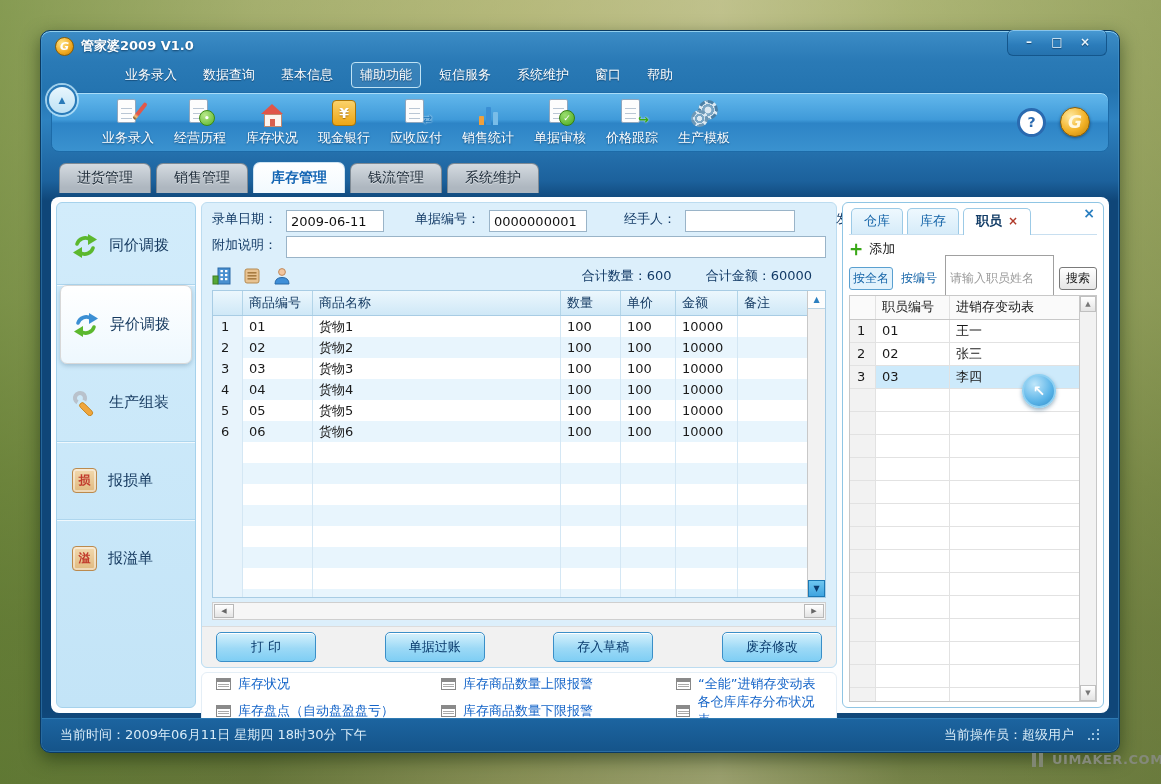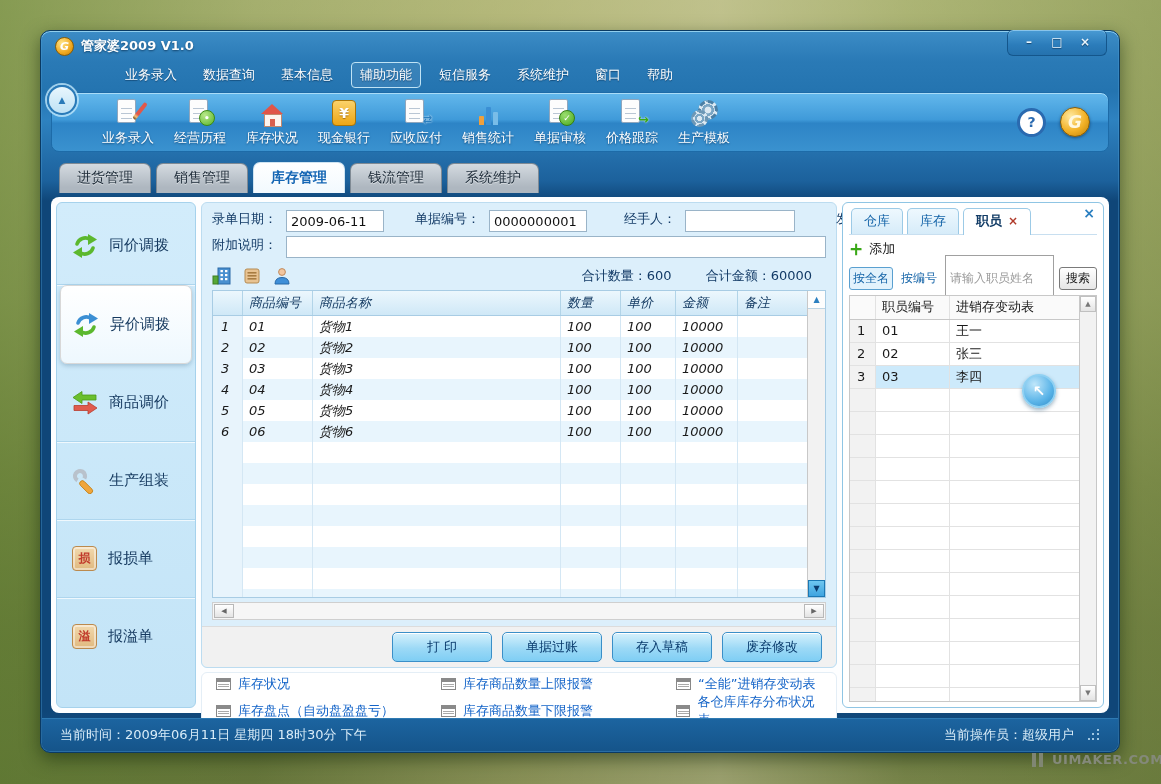--- a/index.html
+++ b/index.html
@@ -98,21 +98,21 @@
   .c-amt{width:62px;}
   .c-note{flex:1;border-right:none;}
   .grow.odd{background:#ffffff;}
   .grow.even{background:#e8f5fd;}
   .vsb{position:absolute;right:0;top:0;bottom:0;width:17px;background:#f2f2f2;border-left:1px solid #c8c8c8;display:flex;flex-direction:column;justify-content:space-between;}
   .vsb .btn{height:17px;display:flex;align-items:center;justify-content:center;font-size:8px;}
   .vsb .btn.up{background:#fdfdfd;border-bottom:1px solid #bcd4e4;color:#2b7fc0;}
   .vsb .btn.dn{background:linear-gradient(180deg,#6ec6f0,#3fa4e0);border:1px solid #1b78b4;color:#0b3c6e;box-sizing:border-box;}
   .hsb{height:16px;margin-top:4px;background:#f6f6f6;border:1px solid #cfcfcf;display:flex;align-items:center;justify-content:space-between;padding:0 1px;}
   .hsb .btn{width:18px;height:12px;border:1px solid #b8b8b8;background:linear-gradient(180deg,#fff,#e4e4e4);display:flex;align-items:center;justify-content:center;font-size:7px;color:#666;}
-  .btnrow{height:40px;display:flex;align-items:center;justify-content:flex-end;gap:10px;background:#f1f1f1;border-top:1px solid #dcdcdc;margin:6px -10px 0;padding:0 14px;border-radius:0 0 6px 6px;}
+  .btnrow{height:40px;display:flex;align-items:center;justify-content:space-between;gap:10px;background:#f1f1f1;border-top:1px solid #dcdcdc;margin:6px -10px 0;padding:0 14px;border-radius:0 0 6px 6px;}
   .act-btn{min-width:74px;padding:5px 12px;font-size:13px;color:#0b3c6e;text-align:center;border:1px solid #3a8fc8;border-radius:5px;background:linear-gradient(180deg,#d6f1fc,#9cd9f6 55%,#7fcef4);box-shadow:inset 0 1px 0 #fff;}
   
   .linkspanel{border-radius:6px;background:#ffffff;border:1px solid #e4eef6;height:56px;display:grid;grid-template-columns:225px 235px 1fr;grid-auto-rows:1fr;align-items:center;padding:2px 14px;box-sizing:border-box;}
   .linkitem{display:flex;align-items:center;gap:7px;font-size:13px;color:#1464c8;}
   .sheet-ico{width:15px;height:12px;background:#fff;border:1px solid #888;border-top:4px solid #8a8a8a;box-sizing:border-box;background-image:repeating-linear-gradient(180deg,transparent 0 1px,#aaa 1px 2px);background-size:11px 5px;background-position:1px 1px;background-repeat:no-repeat;}
   
   .rpanel{width:262px;border-radius:6px;border:1px solid #8fc5e4;background:#fff;position:relative;padding:5px 6px;box-sizing:border-box;display:flex;flex-direction:column;}
   .rp-close{position:absolute;right:8px;top:2px;color:#2b7fc0;font-weight:bold;font-size:14px;}
   .rp-tabs{display:flex;gap:4px;align-items:flex-end;height:26px;border-bottom:1px solid #c8dff0;padding-left:2px;}
   .rp-tab{padding:3px 12px 4px;font-size:13px;color:#1464a8;border:1px solid #9ccae6;border-bottom:none;border-radius:5px 5px 0 0;background:linear-gradient(180deg,#eef8fe,#d6ecf9);}
@@ -291,27 +291,20 @@
           <svg width="26" height="26" viewBox="0 0 26 26">
             <path d="M5 11 A8.5 8.5 0 0 1 18 6.5" fill="none" stroke="#3b8fd4" stroke-width="3.6" stroke-linecap="round"></path>
             <polygon points="16,1 25,6.5 16,12" fill="#3b8fd4"></polygon>
             <path d="M21 15 A8.5 8.5 0 0 1 8 19.5" fill="none" stroke="#5cb82e" stroke-width="3.6" stroke-linecap="round"></path>
             <polygon points="10,14 1,19.5 10,25" fill="#5cb82e"></polygon>
           </svg>
           <span class="side-label">异价调拨</span>
         </div>
         <div class="side-item">
           <svg width="26" height="26" viewBox="0 0 26 26">
-            <path d="M24 5 L10 5 L10 1.5 L1 7.5 L10 13.5 L10 10 L24 10 Z" fill="#6abf2e" stroke="#4c9a18" stroke-width="0.8"></path>
-            <path d="M2 15.5 L16 15.5 L16 12 L25 18 L16 24 L16 20.5 L2 20.5 Z" fill="#e05a4e" stroke="#b83c2e" stroke-width="0.8"></path>
-          </svg>
-          <span class="side-label">商品调价</span>
-        </div>
-        <div class="side-item">
-          <svg width="26" height="26" viewBox="0 0 26 26">
             <circle cx="8" cy="8" r="5" fill="none" stroke="#b9c2cc" stroke-width="4.2" stroke-dasharray="23 9" transform="rotate(120 8 8)"></circle>
             <rect x="9" y="11" width="16" height="5.5" rx="2.7" fill="#f0a63c" stroke="#c07e14" stroke-width="0.8" transform="rotate(45 9 13)"></rect>
           </svg>
           <span class="side-label">生产组装</span>
         </div>
         <div class="side-item">
           <span class="boxbadge">损</span>
           <span class="side-label">报损单</span>
         </div>
         <div class="side-item">
@@ -360,21 +353,21 @@
               <circle cx="9" cy="5" r="3.4" fill="#f2c6a0" stroke="#c08a5c"></circle>
               <path d="M2 17 Q2 10.5 9 10.5 Q16 10.5 16 17 Z" fill="#3f8fd8" stroke="#2668a8"></path>
             </svg>
             <div class="totals">
               <span><span>合计数量：</span><span>600</span></span>
               <span><span>合计金额：</span><span>60000</span></span>
             </div>
           </div>
 
           <div class="gridwrap">
-            <div style="margin-right:17px;font-style:italic;">
+            <div style="margin-right:17px;">
               <div class="grow head">
                 <div class="gcell c-num"></div>
                 <div class="gcell c-code">商品编号</div>
                 <div class="gcell c-name">商品名称</div>
                 <div class="gcell c-qty">数量</div>
                 <div class="gcell c-price">单价</div>
                 <div class="gcell c-amt">金额</div>
                 <div class="gcell c-note">备注</div>
               </div>
               <div class="grow odd">

